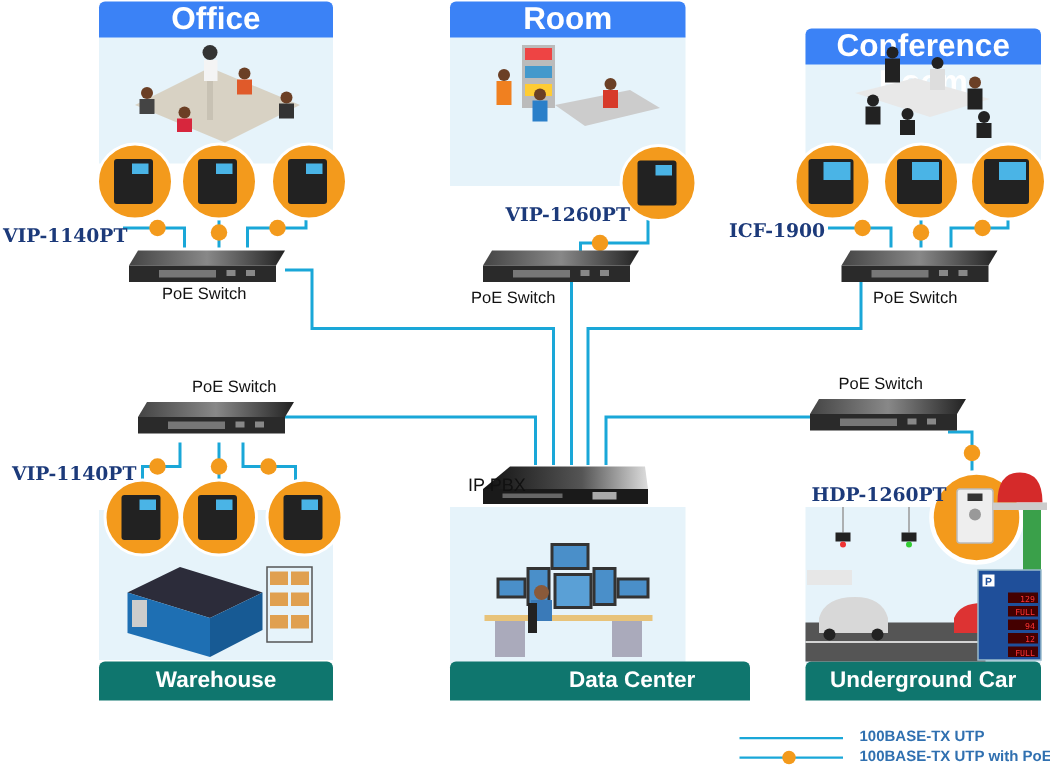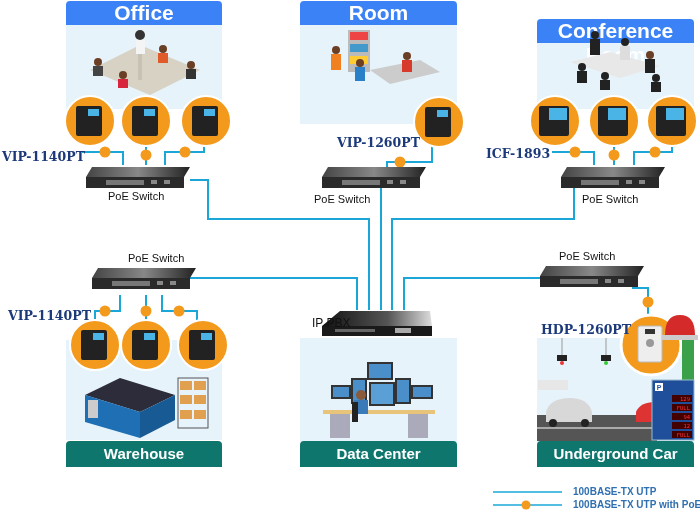--- a/index.html
+++ b/index.html
@@ -21,21 +21,21 @@
 <div class="panel" style="left:300px;top:24px;width:157px;height:100px;"></div>
 <div class="hdr" style="left:300px;top:1px;width:157px;height:24px;line-height:24px;">Room</div>
 
 <div class="panel" style="left:537px;top:24px;width:157px;height:85px;"></div>
 <div class="hdr" style="left:537px;top:19px;width:157px;height:24px;line-height:24px;">Conference Room</div>
 
 <div class="panel" style="left:66px;top:340px;width:156px;height:100px;"></div>
 <div class="ftr" style="left:66px;top:441px;width:156px;height:26px;line-height:26px;">Warehouse</div>
 
 <div class="panel" style="left:300px;top:338px;width:157px;height:104px;"></div>
-<div class="ftr" style="left:300px;top:441px;width:157px;height:26px;line-height:26px;">Data Center</div>
+<div class="ftr" style="left:300px;top:441px;width:157px;height:26px;line-height:26px;padding-left:43px;">Data Center</div>
 
 <div class="panel" style="left:537px;top:338px;width:157px;height:104px;"></div>
 <div class="ftr" style="left:537px;top:441px;width:157px;height:26px;line-height:26px;">Underground Car Park</div>
 
 <svg width="700" height="511">
   <defs>
     <linearGradient id="sw" x1="0" y1="0" x2="1" y2="0">
       <stop offset="0" stop-color="#444"></stop>
         <stop offset="0.5" stop-color="#888"></stop>
         <stop offset="1" stop-color="#222"></stop>
@@ -326,18 +326,18 @@
 
 <div class="lbl" style="left:108px;top:190px;">PoE Switch</div>
 <div class="lbl" style="left:314px;top:193px;">PoE Switch</div>
 <div class="lbl" style="left:582px;top:193px;">PoE Switch</div>
 <div class="lbl" style="left:128px;top:252px;">PoE Switch</div>
 <div class="lbl" style="left:559px;top:250px;">PoE Switch</div>
 <div class="lbl" style="left:312px;top:316px;font-size:12px;">IP PBX</div>
 
 <div class="model" style="left:2px;top:149px;">VIP-1140PT</div>
 <div class="model" style="left:337px;top:135px;">VIP-1260PT</div>
-<div class="model" style="left:486px;top:146px;">ICF-1893</div>
+<div class="model" style="left:486px;top:146px;">ICF-1900</div>
 <div class="model" style="left:8px;top:308px;">VIP-1140PT</div>
 <div class="model" style="left:541px;top:322px;">HDP-1260PT</div>
 
 <div class="legend-txt" style="left:573px;top:486px;">100BASE-TX UTP</div>
 <div class="legend-txt" style="left:573px;top:499px;">100BASE-TX UTP with PoE</div>
 
 </body></html>

